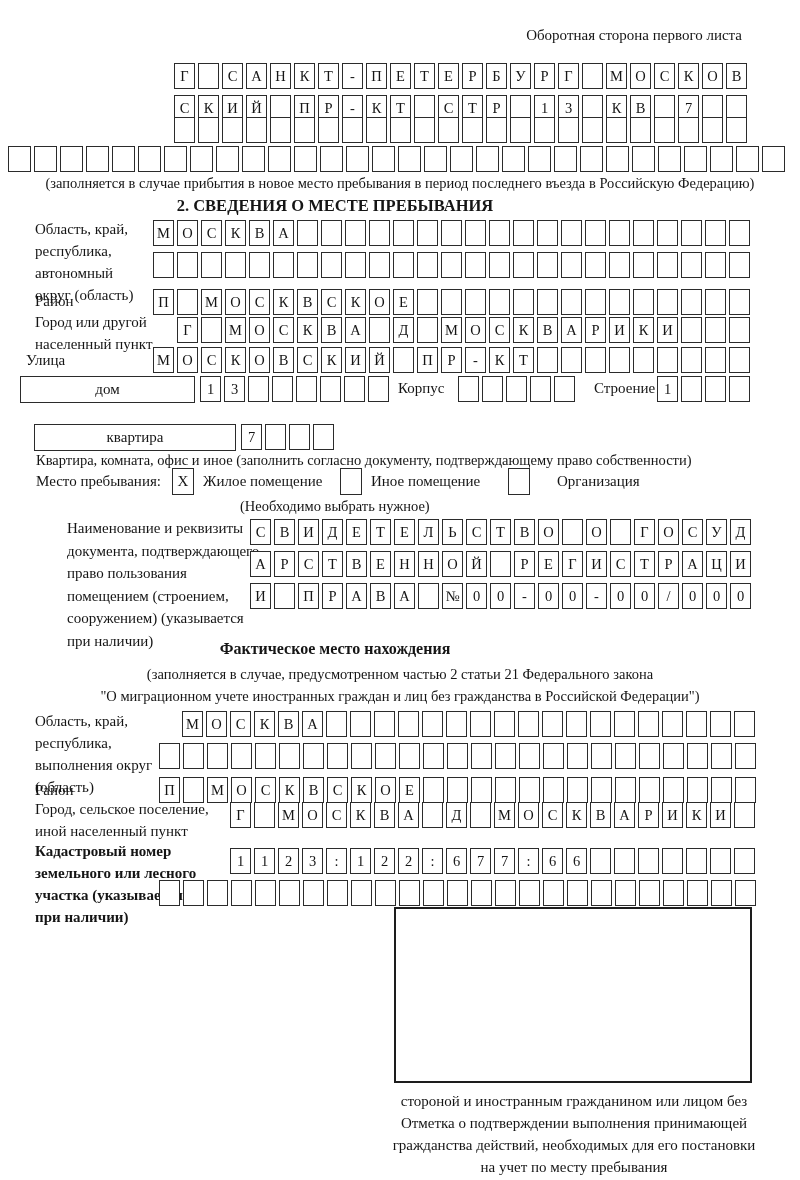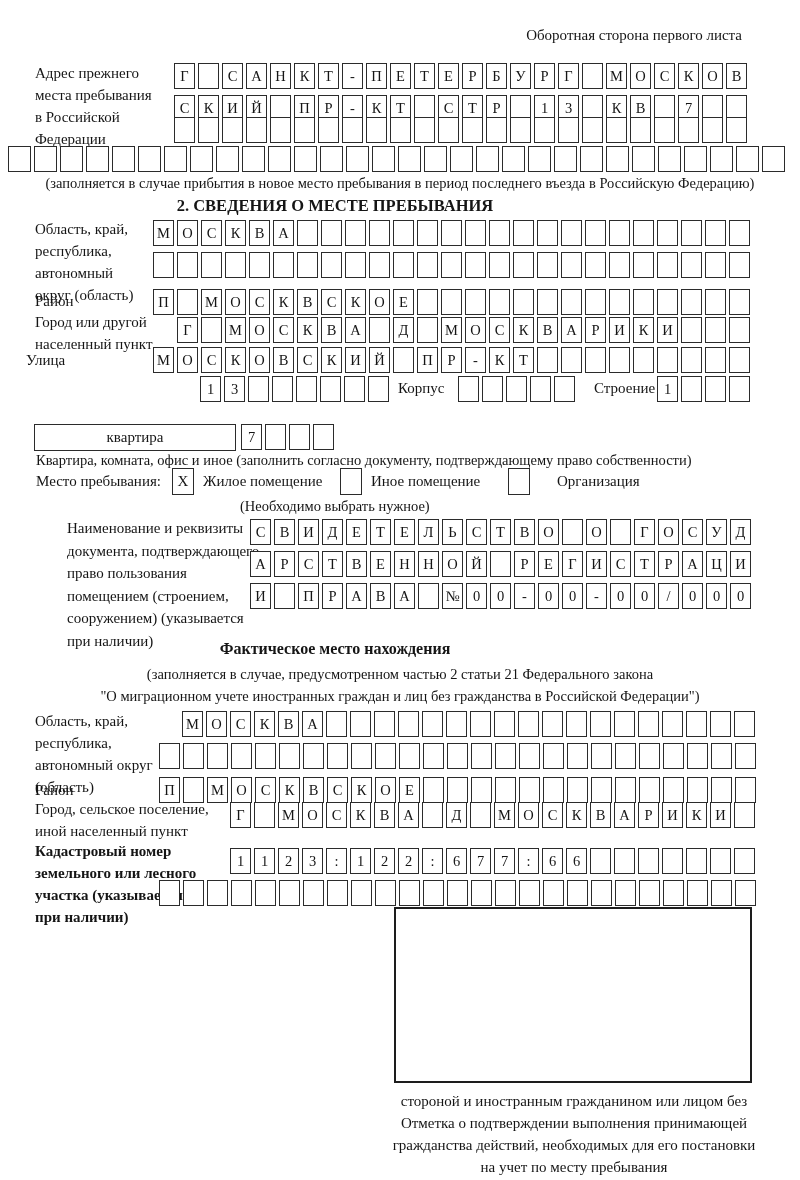--- a/index.html
+++ b/index.html
@@ -22,26 +22,20 @@
   .stamp-box{border:2px solid #1d1d1d;box-sizing:border-box;background:#fff;}
   .stamp-note{font-size:15px;line-height:22px;text-align:center;}
 </style>
 </head>
 <body>
 
 <div id="page">
 
   <div class="abs lbl" style="top:24px;right:58px;font-size:15px;">Оборотная сторона первого листа</div>
 
-  <div class="abs lbl" style="top:62px;left:35px;">
-      <div class="lbl-line">Адрес прежнего</div>
-      <div class="lbl-line">места пребывания</div>
-      <div class="lbl-line">в Российской</div>
-      <div class="lbl-line">Федерации</div>
-    </div>
   <div class="abs cells" style="top:63px;left:174px;">
       <div class="cell">Г</div>
       <div class="cell"></div>
       <div class="cell">С</div>
       <div class="cell">А</div>
       <div class="cell">Н</div>
       <div class="cell">К</div>
       <div class="cell">Т</div>
       <div class="cell">-</div>
       <div class="cell">П</div>
@@ -292,20 +286,21 @@
       <div class="cell"></div>
       <div class="cell"></div>
       <div class="cell"></div>
       <div class="cell"></div>
       <div class="cell"></div>
       <div class="cell"></div>
       <div class="cell"></div>
       <div class="cell"></div>
     </div>
 
+  <div class="abs wide-box" style="top:376px;left:20px;width:175px;">дом</div>
   <div class="abs cells" style="top:376px;left:200px;">
       <div class="cell">1</div>
       <div class="cell">3</div>
       <div class="cell"></div>
       <div class="cell"></div>
       <div class="cell"></div>
       <div class="cell"></div>
       <div class="cell"></div>
       <div class="cell"></div>
     </div>
@@ -421,21 +416,21 @@
       <div class="cell">0</div>
     </div>
 
   <div class="abs heading" style="top:640px;font-size:16px;">Фактическое место нахождения</div>
   <div class="abs note" style="top:666px;">(заполняется в случае, предусмотренном частью 2 статьи 21 Федерального закона</div>
   <div class="abs note" style="top:688px;">"О миграционном учете иностранных граждан и лиц без гражданства в Российской Федерации")</div>
 
   <div class="abs lbl" style="top:710px;left:35px;">
       <div class="lbl-line">Область, край,</div>
       <div class="lbl-line">республика,</div>
-      <div class="lbl-line">автономный округ</div>
+      <div class="lbl-line">выполнения округ</div>
       <div class="lbl-line">(область)</div>
     </div>
   <div class="abs cells" style="top:711px;left:182px;">
       <div class="cell">М</div>
       <div class="cell">О</div>
       <div class="cell">С</div>
       <div class="cell">К</div>
       <div class="cell">В</div>
       <div class="cell">А</div>
       <div class="cell"></div>

